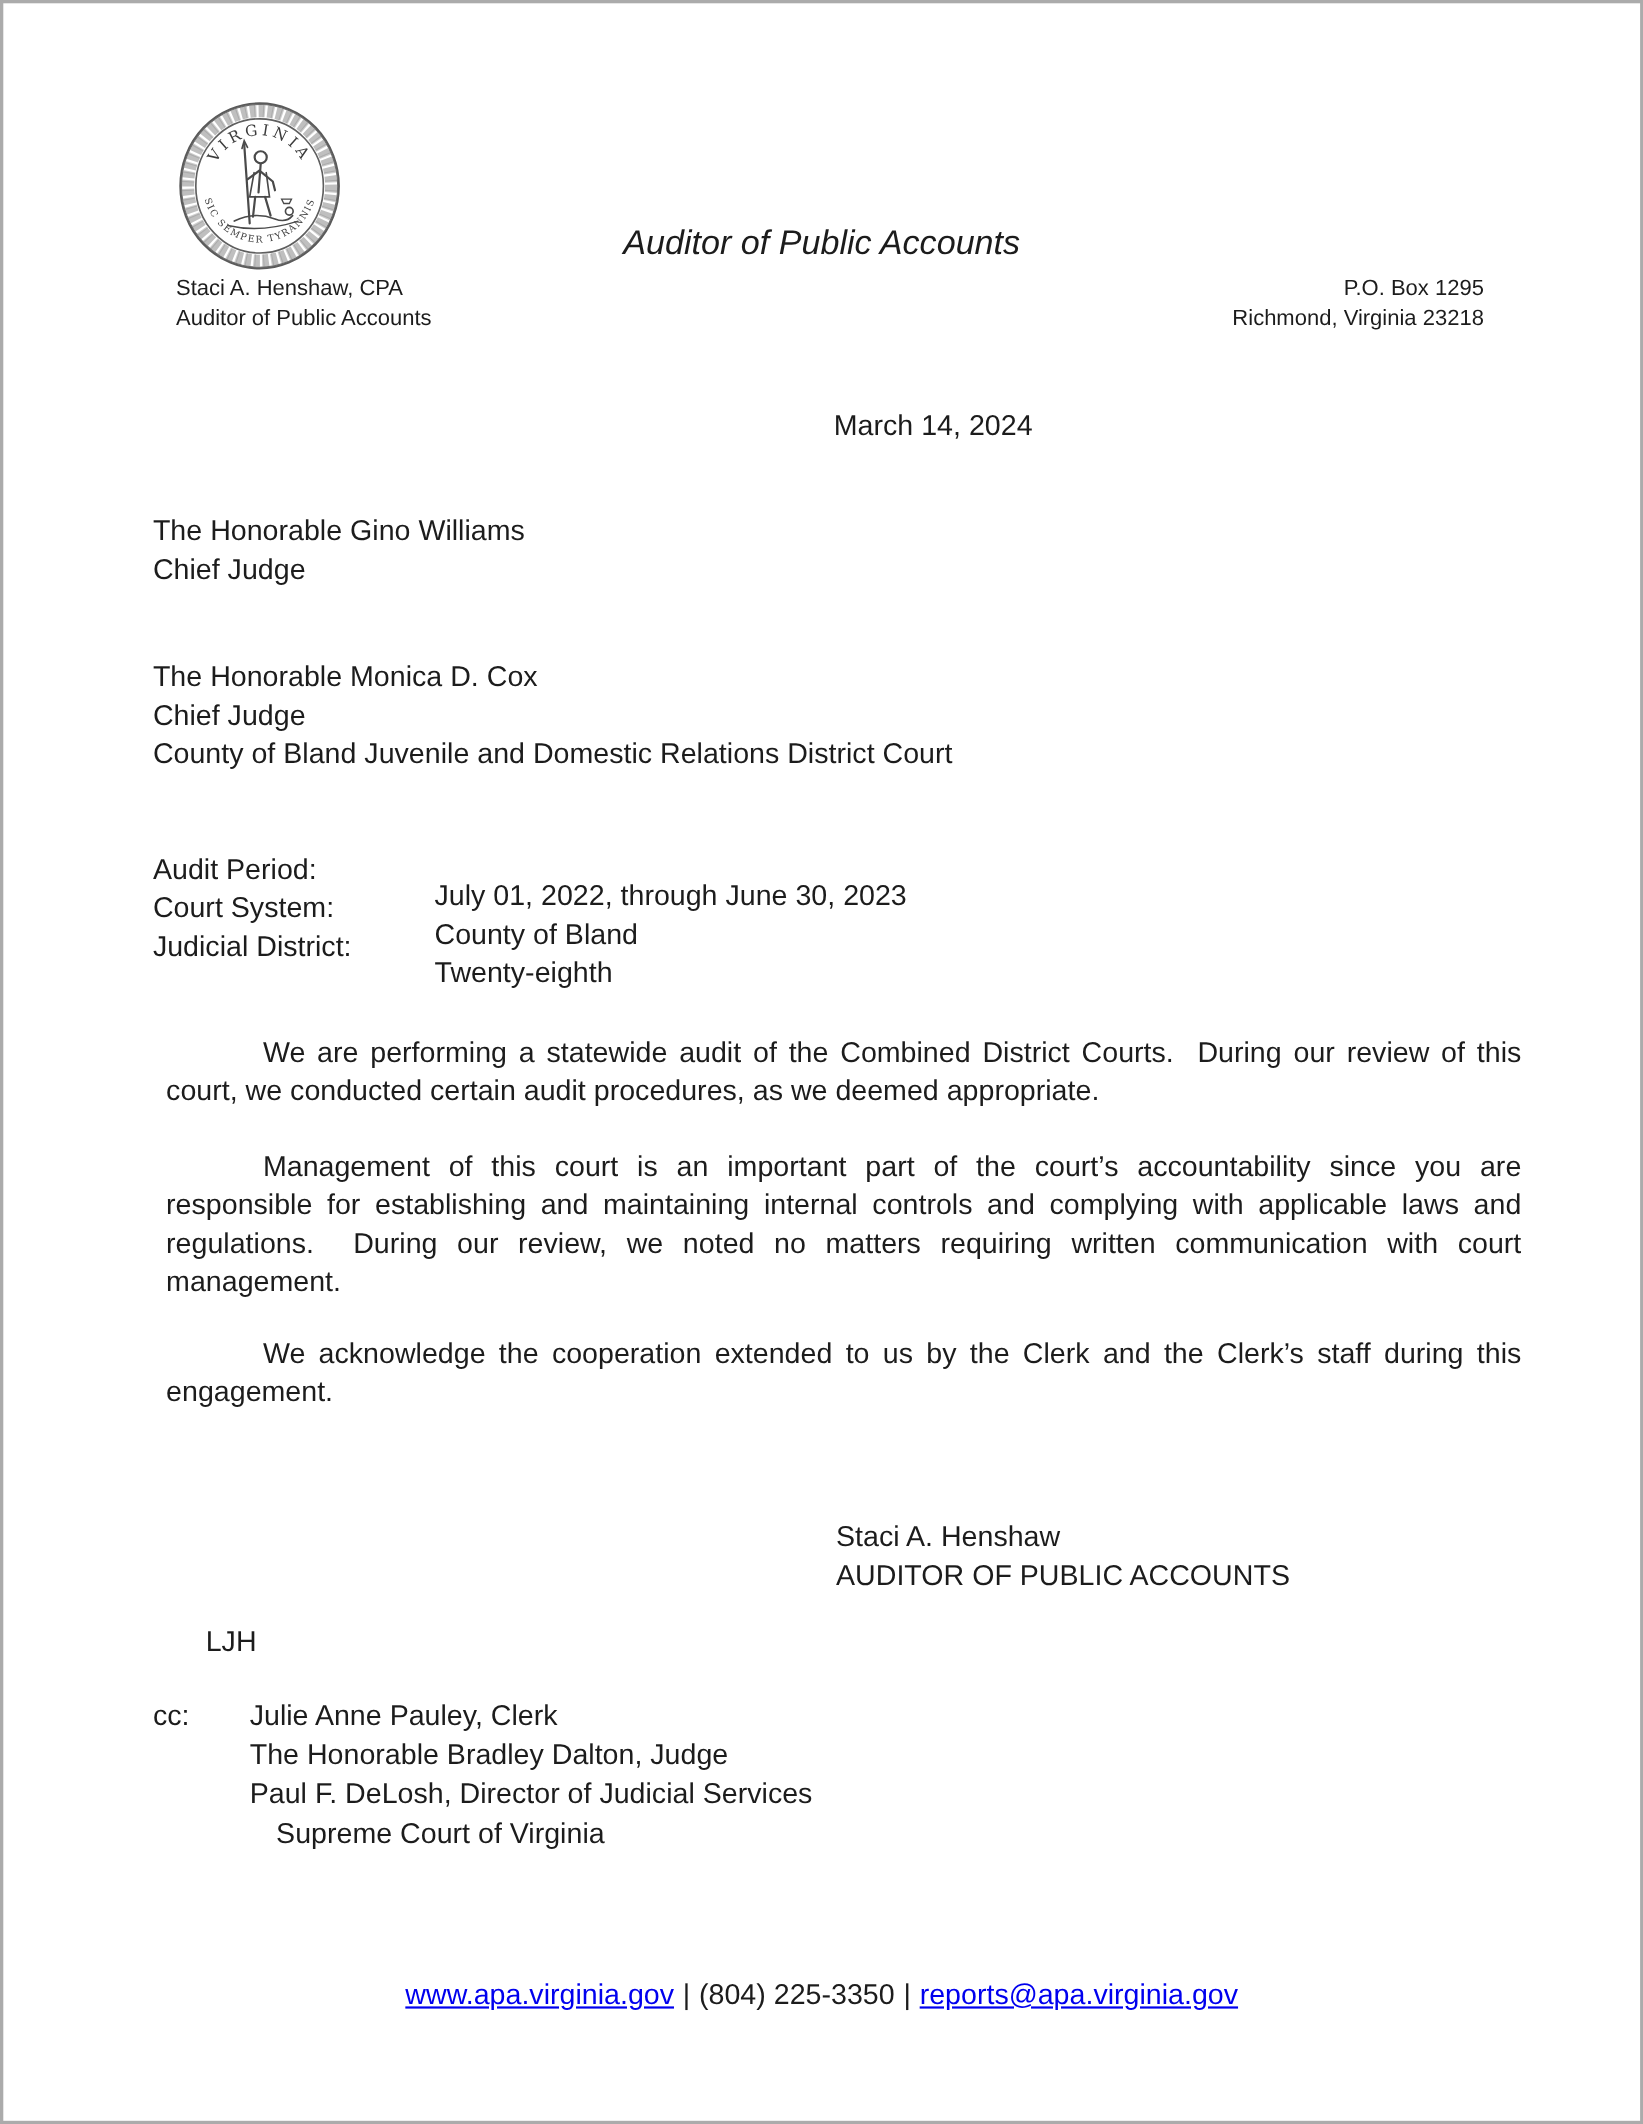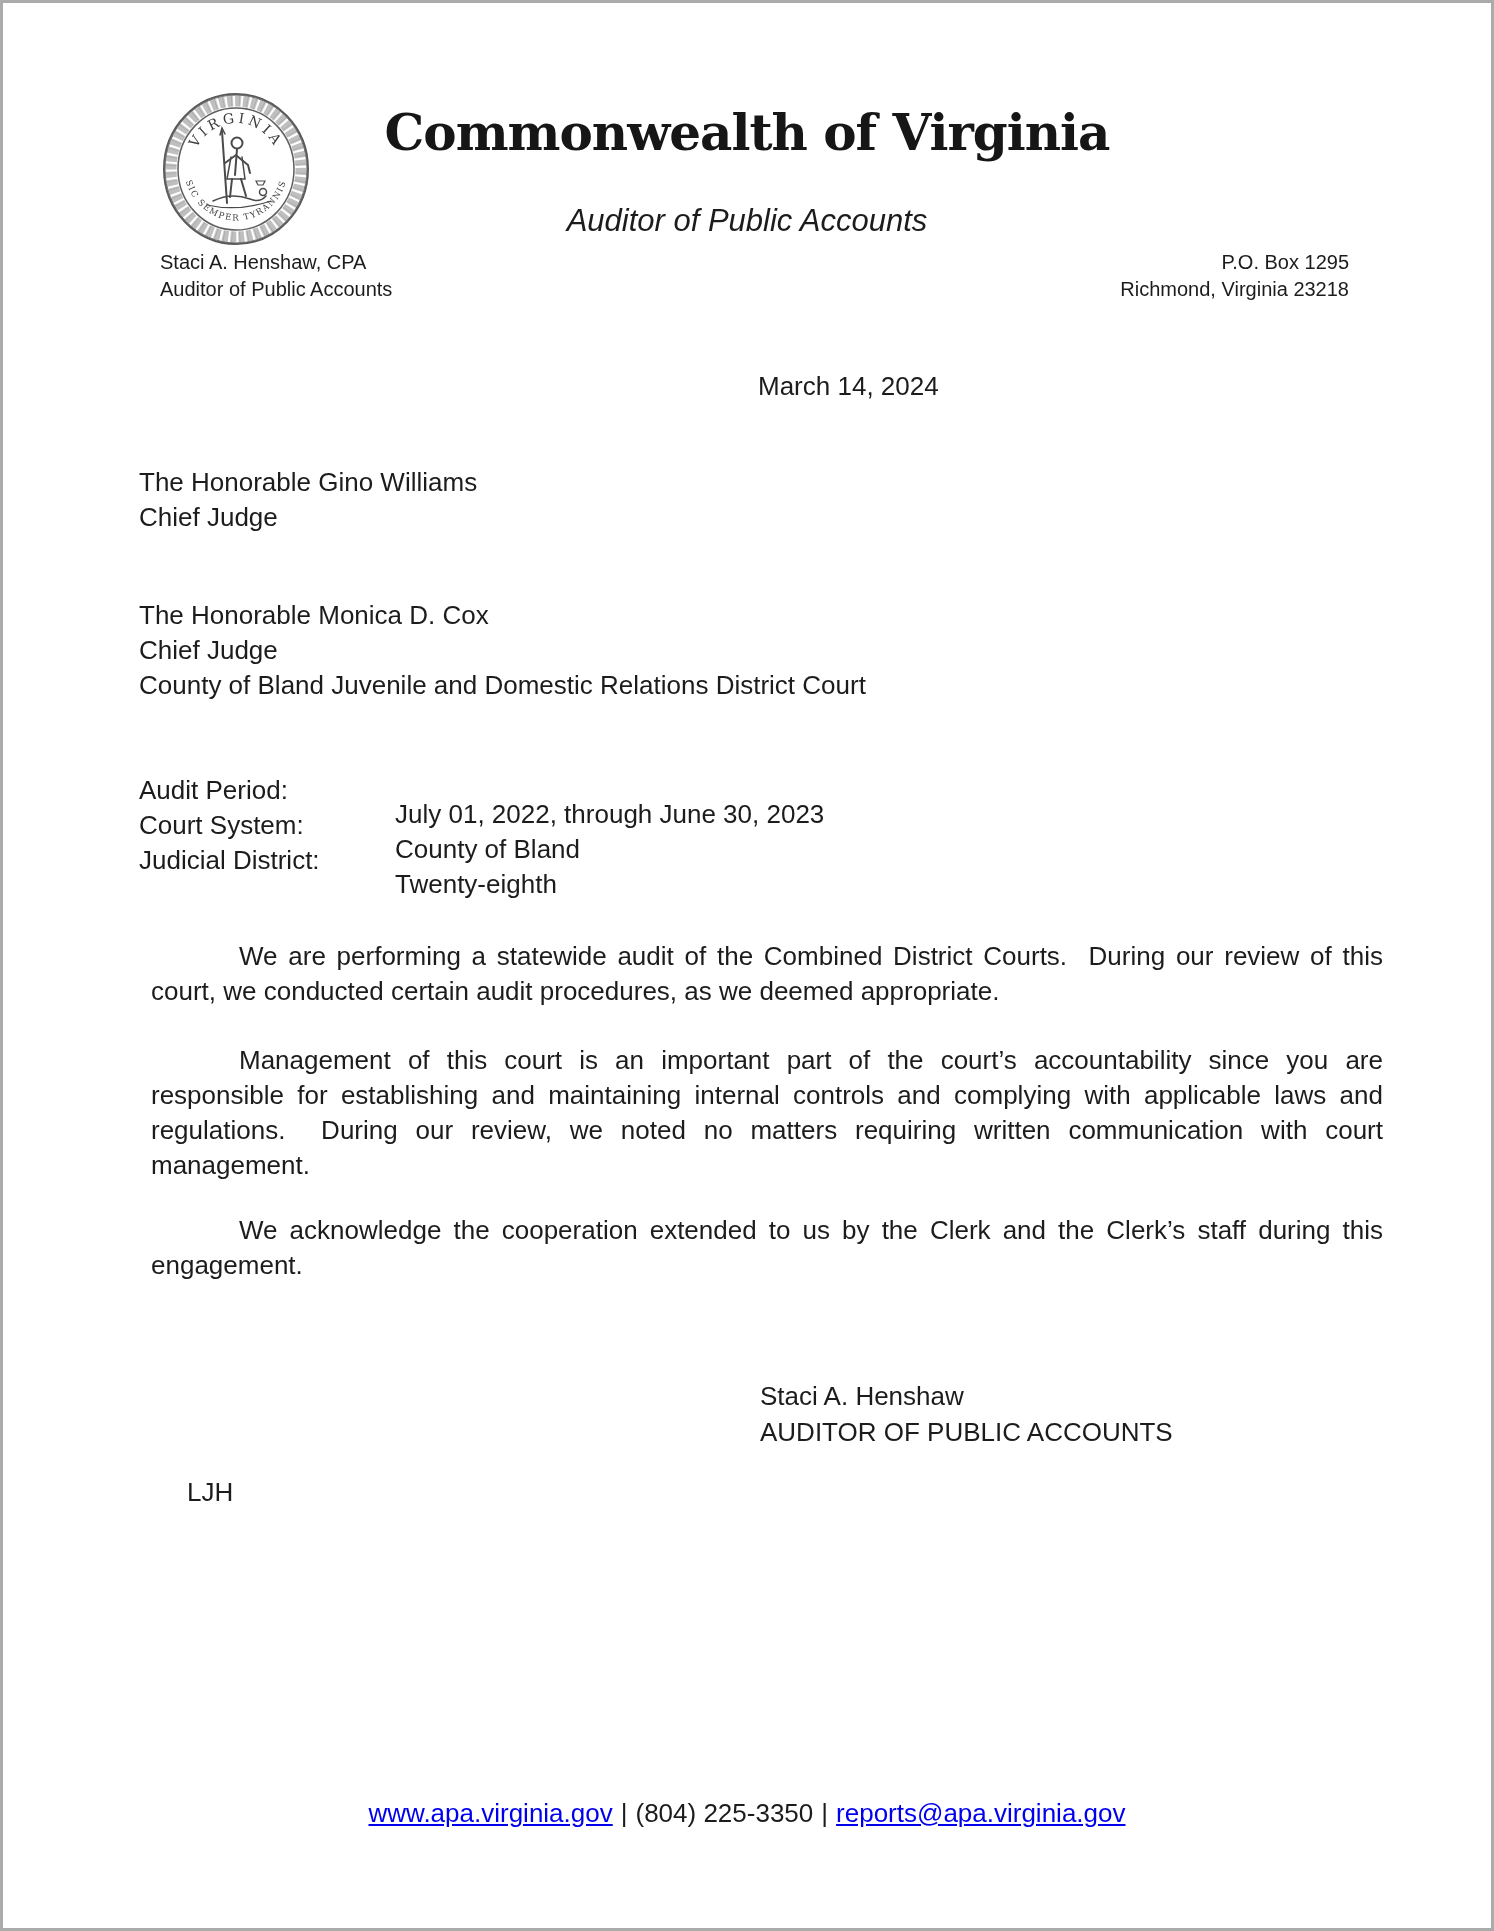--- a/index.html
+++ b/index.html
@@ -109,21 +109,20 @@
       <path d="M70,66 L66,88 L84,88 L81,66" stroke-width="1.5"></path>
       <path d="M71,88 L69,106"></path>
       <path d="M80,88 L85,105"></path>
       <path d="M52,110 Q70,101 89,108 Q99,112 105,105" stroke-width="1.5"></path>
       <circle cx="102" cy="101" r="3.5" stroke-width="1.5"></circle>
       <path d="M46,114 Q76,121 110,110" stroke-width="1.2"></path>
       <path d="M95,90 h9 l-2,4 h-5 Z" stroke-width="1.2"></path>
     </g>
   </svg>
 
-  <div class="abs org-title">Commonwealth of Virginia</div>
   <div class="abs org-subtitle">Auditor of Public Accounts</div>
 
   <div class="abs info-left">
     <div>Staci A. Henshaw, CPA</div>
     <div>Auditor of Public Accounts</div>
   </div>
 
   <div class="abs info-right">
     <div>P.O. Box 1295</div>
     <div>Richmond, Virginia 23218</div>
@@ -161,18 +160,27 @@
   <div class="abs para para-2">Management of this court is an important part of the court’s accountability since you are responsible for establishing and maintaining internal controls and complying with applicable laws and regulations.  During our review, we noted no matters requiring written communication with court management.</div>
   <div class="abs para para-3">We acknowledge the cooperation extended to us by the Clerk and the Clerk’s staff during this engagement.</div>
 
   <div class="abs signature">
     <div>Staci A. Henshaw</div>
     <div>AUDITOR OF PUBLIC ACCOUNTS</div>
   </div>
 
   <div class="abs initials">LJH</div>
 
+  <div class="abs cc-block">
+    <span class="cc-label">cc:</span>
+    <div class="cc-names">
+      <div>Julie Anne Pauley, Clerk</div>
+      <div>The Honorable Bradley Dalton, Judge</div>
+      <div>Paul F. DeLosh, Director of Judicial Services</div>
+    </div>
+    <div class="cc-sub">Supreme Court of Virginia</div>
+  </div>
 
   <div class="abs footer">
     <a style="color: rgb(0, 0, 238);">www.apa.virginia.gov</a><span class="sep">|</span><span>(804) 225-3350</span><span class="sep">|</span><a style="color: rgb(0, 0, 238);">reports@apa.virginia.gov</a>
   </div>
 
 </div>
 
 </body></html>

